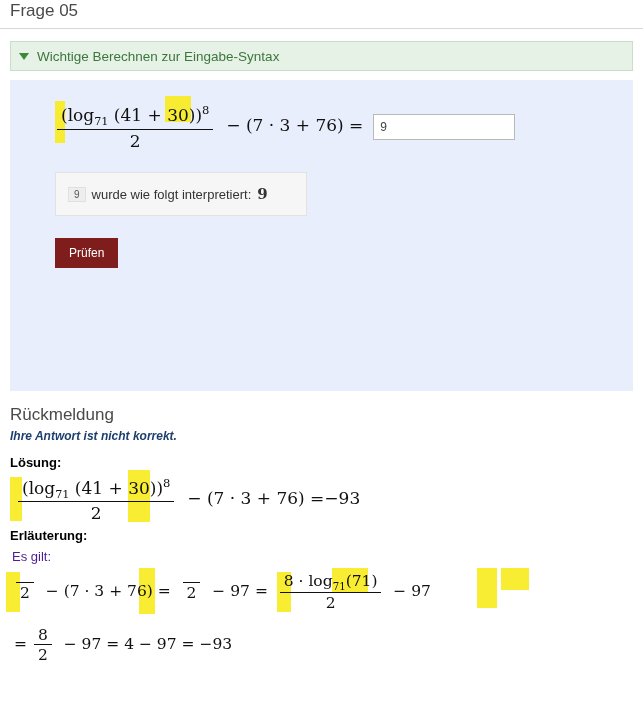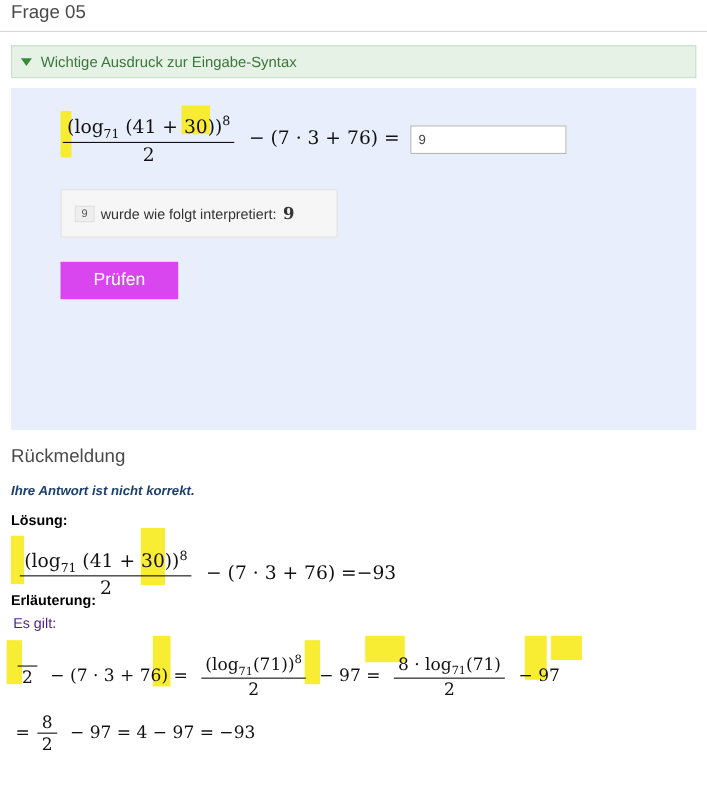--- a/index.html
+++ b/index.html
@@ -61,21 +61,21 @@
   
   .math {
     font-family: "DejaVu Serif", "Liberation Serif", serif;
     color: #111;
   }
   .frac {
     display: inline-block;
     vertical-align: middle;
     text-align: center;
     position: relative;
-    margin: 12px 2px;
+    margin: 0 2px;
   }
   .frac .num { display: block; padding: 0 4px; }
   .frac .den {
     display: block;
     border-top: 1.4px solid #111;
     padding: 1px 4px 0 4px;
   }
   sup.exp { font-size: 0.68em; vertical-align: super; }
   sub.sb { font-size: 0.66em; vertical-align: sub; }
 
@@ -131,37 +131,37 @@
   }
   .interp .res {
     font-family: "DejaVu Serif", "Liberation Serif", serif;
     font-weight: bold;
     font-size: 15px;
   }
 
   
   .check-btn {
     margin-top: 22px;
-    background: #d946ef;
+    background: #7f1d1d;
     color: #ffffff;
     border: none;
-    font-size: 16px;
-    padding: 8px 30px;
+    font-size: 12px;
+    padding: 8px 14px;
     cursor: pointer;
     font-family: "Liberation Sans", sans-serif;
   }
 
   
   .feedback {
     padding: 14px 10px 0 10px;
   }
   .fb-title {
     font-size: 17px;
     color: #4a4a4a;
-    margin-bottom: 14px;
+    margin-bottom: 4px;
   }
   .fb-wrong {
     font-size: 12px;
     font-weight: bold;
     font-style: italic;
     color: #1d3f6e;
     margin-bottom: 12px;
   }
   .sub-h {
     font-size: 13px;
@@ -193,21 +193,21 @@
 </style>
 </head>
 <body>
 
 <div class="page">
 
   <div class="q-header">Frage 05</div>
 
   <div class="hint-bar">
     <span class="caret"></span>
-    <span>Wichtige Ausdruck zur Eingabe-Syntax</span>
+    <span>Wichtige Berechnen zur Eingabe-Syntax</span>
   </div>
 
   <div class="answer-panel">
 
     <div class="expr-row">
 
       <span class="hl" style="left:0px; top:3px; width:10px; height:42px;"></span>
       <span class="hl" style="left:110px; top:-2px; width:26px; height:26px;"></span>
 
       <span class="math expr-main">
@@ -258,21 +258,20 @@
       <span class="hl" style="left:318px; top:-4px; width:36px; height:24px;"></span>
       <span class="hl" style="left:463px; top:-4px; width:20px; height:40px;"></span>
       <span class="hl" style="left:487px; top:-4px; width:28px; height:22px;"></span>
 
       <span class="above nowrap">
         <span class="frac">
           <span class="den">2</span>
         </span>
         <span>&nbsp;−&nbsp;(7&nbsp;·&nbsp;3&nbsp;+&nbsp;76)&nbsp;=&nbsp;</span>
         <span class="frac">
-          <span class="num">(log<sub class="sb">71</sub>(71))<sup class="exp">8</sup></span>
           <span class="den">2</span>
         </span>
         <span>&nbsp;−&nbsp;97&nbsp;=&nbsp;</span>
         <span class="frac">
           <span class="num">8&nbsp;·&nbsp;log<sub class="sb">71</sub>(71)</span>
           <span class="den">2</span>
         </span>
         <span>&nbsp;−&nbsp;97</span>
       </span>
     </div>

